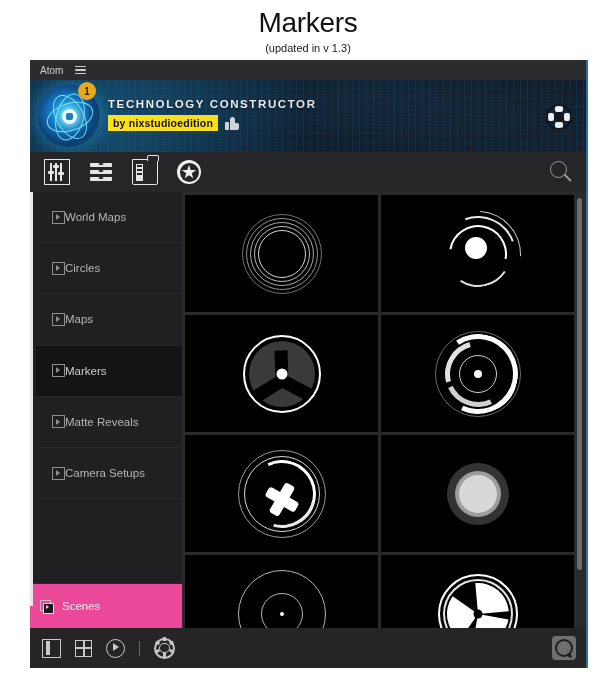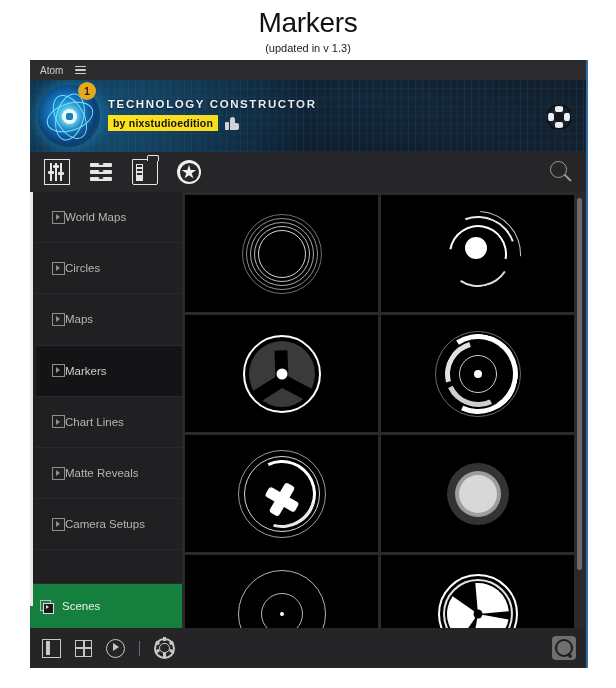--- a/index.html
+++ b/index.html
@@ -150,21 +150,21 @@
     height:50.2px;display:flex;align-items:center;gap:0;padding-left:16px;
     border-bottom:1px solid #2a2a2c;color:#b6b6b6;font-size:11.5px;cursor:pointer;
   }
   .side-item.sel{background:#141416;color:#cdcdcd;}
   .si-ico{width:11px;height:11px;border:1.2px solid #8f8f8f;position:relative;flex:0 0 11px;}
   .si-ico:after{
     content:"";position:absolute;left:3px;top:2.2px;border-left:4px solid #8f8f8f;
     border-top:3px solid transparent;border-bottom:3px solid transparent;
   }
   .scenes-row{
-    height:44px;background:#15803d;display:flex;align-items:center;gap:9px;
+    height:44px;background:#ec4899;display:flex;align-items:center;gap:9px;
     padding-left:10px;color:#ededed;font-size:11.5px;border-top:1px solid #2a2a2c;cursor:pointer;
   }
   .sc-ico{width:13px;height:13px;position:relative;flex:0 0 13px;}
   .sc-ico .back{position:absolute;left:0;top:0;width:9px;height:9px;border:1.2px solid #bdbdbd;}
   .sc-ico .front{position:absolute;left:3px;top:3px;width:9px;height:9px;border:1.2px solid #dcdcdc;background:#1a1a1c;}
   .sc-ico .front:after{
     content:"";position:absolute;left:2.4px;top:1.7px;border-left:3.4px solid #dcdcdc;
     border-top:2.5px solid transparent;border-bottom:2.5px solid transparent;
   }
 
@@ -371,24 +371,20 @@
           <div class="side-item">
             <span class="si-ico"></span>
             <span>Maps</span>
           </div>
           <div class="side-item sel">
             <span class="si-ico"></span>
             <span>Markers</span>
           </div>
           <div class="side-item">
             <span class="si-ico"></span>
-            <span>Chart Lines</span>
-          </div>
-          <div class="side-item">
-            <span class="si-ico"></span>
             <span>Matte Reveals</span>
           </div>
           <div class="side-item">
             <span class="si-ico"></span>
             <span>Camera Setups</span>
           </div>
 
         </div>
         <div class="scenes-row">
           <span class="sc-ico">

